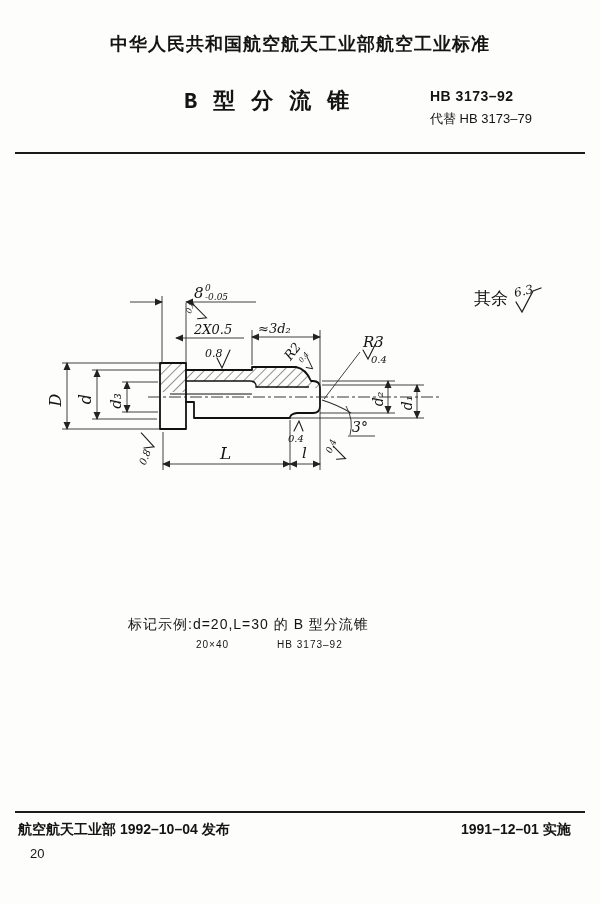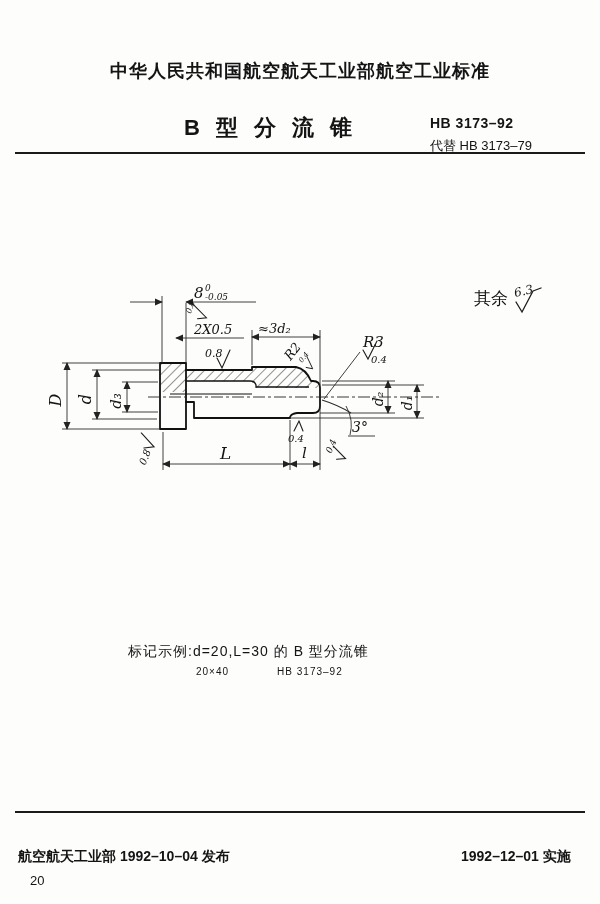--- a/index.html
+++ b/index.html
@@ -1,24 +1,24 @@
 <!DOCTYPE html>
 <html><head>
 <meta charset="utf-8">
 <style>
   html,body{margin:0;padding:0;background:#e8e8e8;}
   .page{
     position:relative;width:600px;height:904px;background:#fdfdfc;
     font-family:"Liberation Sans",sans-serif;color:#141414;overflow:hidden;
     margin:0 auto;
   }
-  .abs{position:absolute;white-space:nowrap;margin-top:27px;}
+  .abs{position:absolute;white-space:nowrap;}
   .header-line{top:32px;left:0;width:600px;text-align:center;
     font-size:18px;font-weight:bold;letter-spacing:1px;}
-  .doc-title{top:86px;left:184px;font-size:22px;font-weight:bold;letter-spacing:16px;}
+  .doc-title{top:86px;left:184px;font-size:22px;font-weight:bold;letter-spacing:16px;font-family:Liberation Mono, monospace;}
   .std-no{top:88px;left:430px;font-size:14px;font-weight:bold;letter-spacing:.5px;}
   .std-replaces{top:110px;left:430px;font-size:13px;}
   .rule{position:absolute;background:#1b1b1b;}
   .rule-top{top:152px;left:15px;width:570px;height:2px;}
   .rule-bottom{top:811px;left:15px;width:570px;height:2px;}
   .example1{top:616px;left:128px;font-size:14px;letter-spacing:1px;}
   .example2{top:639px;left:196px;font-size:10px;letter-spacing:1px;}
   .example2 .code{margin-left:48px;}
   .footer-issued{top:821px;left:18px;font-size:14px;font-weight:bold;text-align:center;}
   .footer-impl{top:821px;left:461px;font-size:14px;font-weight:bold;}
@@ -158,16 +158,16 @@
   </svg>
 
   <div class="abs example1">标记示例:d=20,L=30 的 B 型分流锥</div>
   <div class="abs example2">
     <span>20×40</span><span class="code">HB 3173–92</span>
   </div>
 
   <div class="rule rule-bottom"></div>
 
   <div class="abs footer-issued">航空航天工业部 1992–10–04 发布</div>
-  <div class="abs footer-impl">1992–12–01 实施</div>
+  <div class="abs footer-impl">1991–12–01 实施</div>
   <div class="abs page-num">20</div>
 
 </div>
 
 </body></html>

